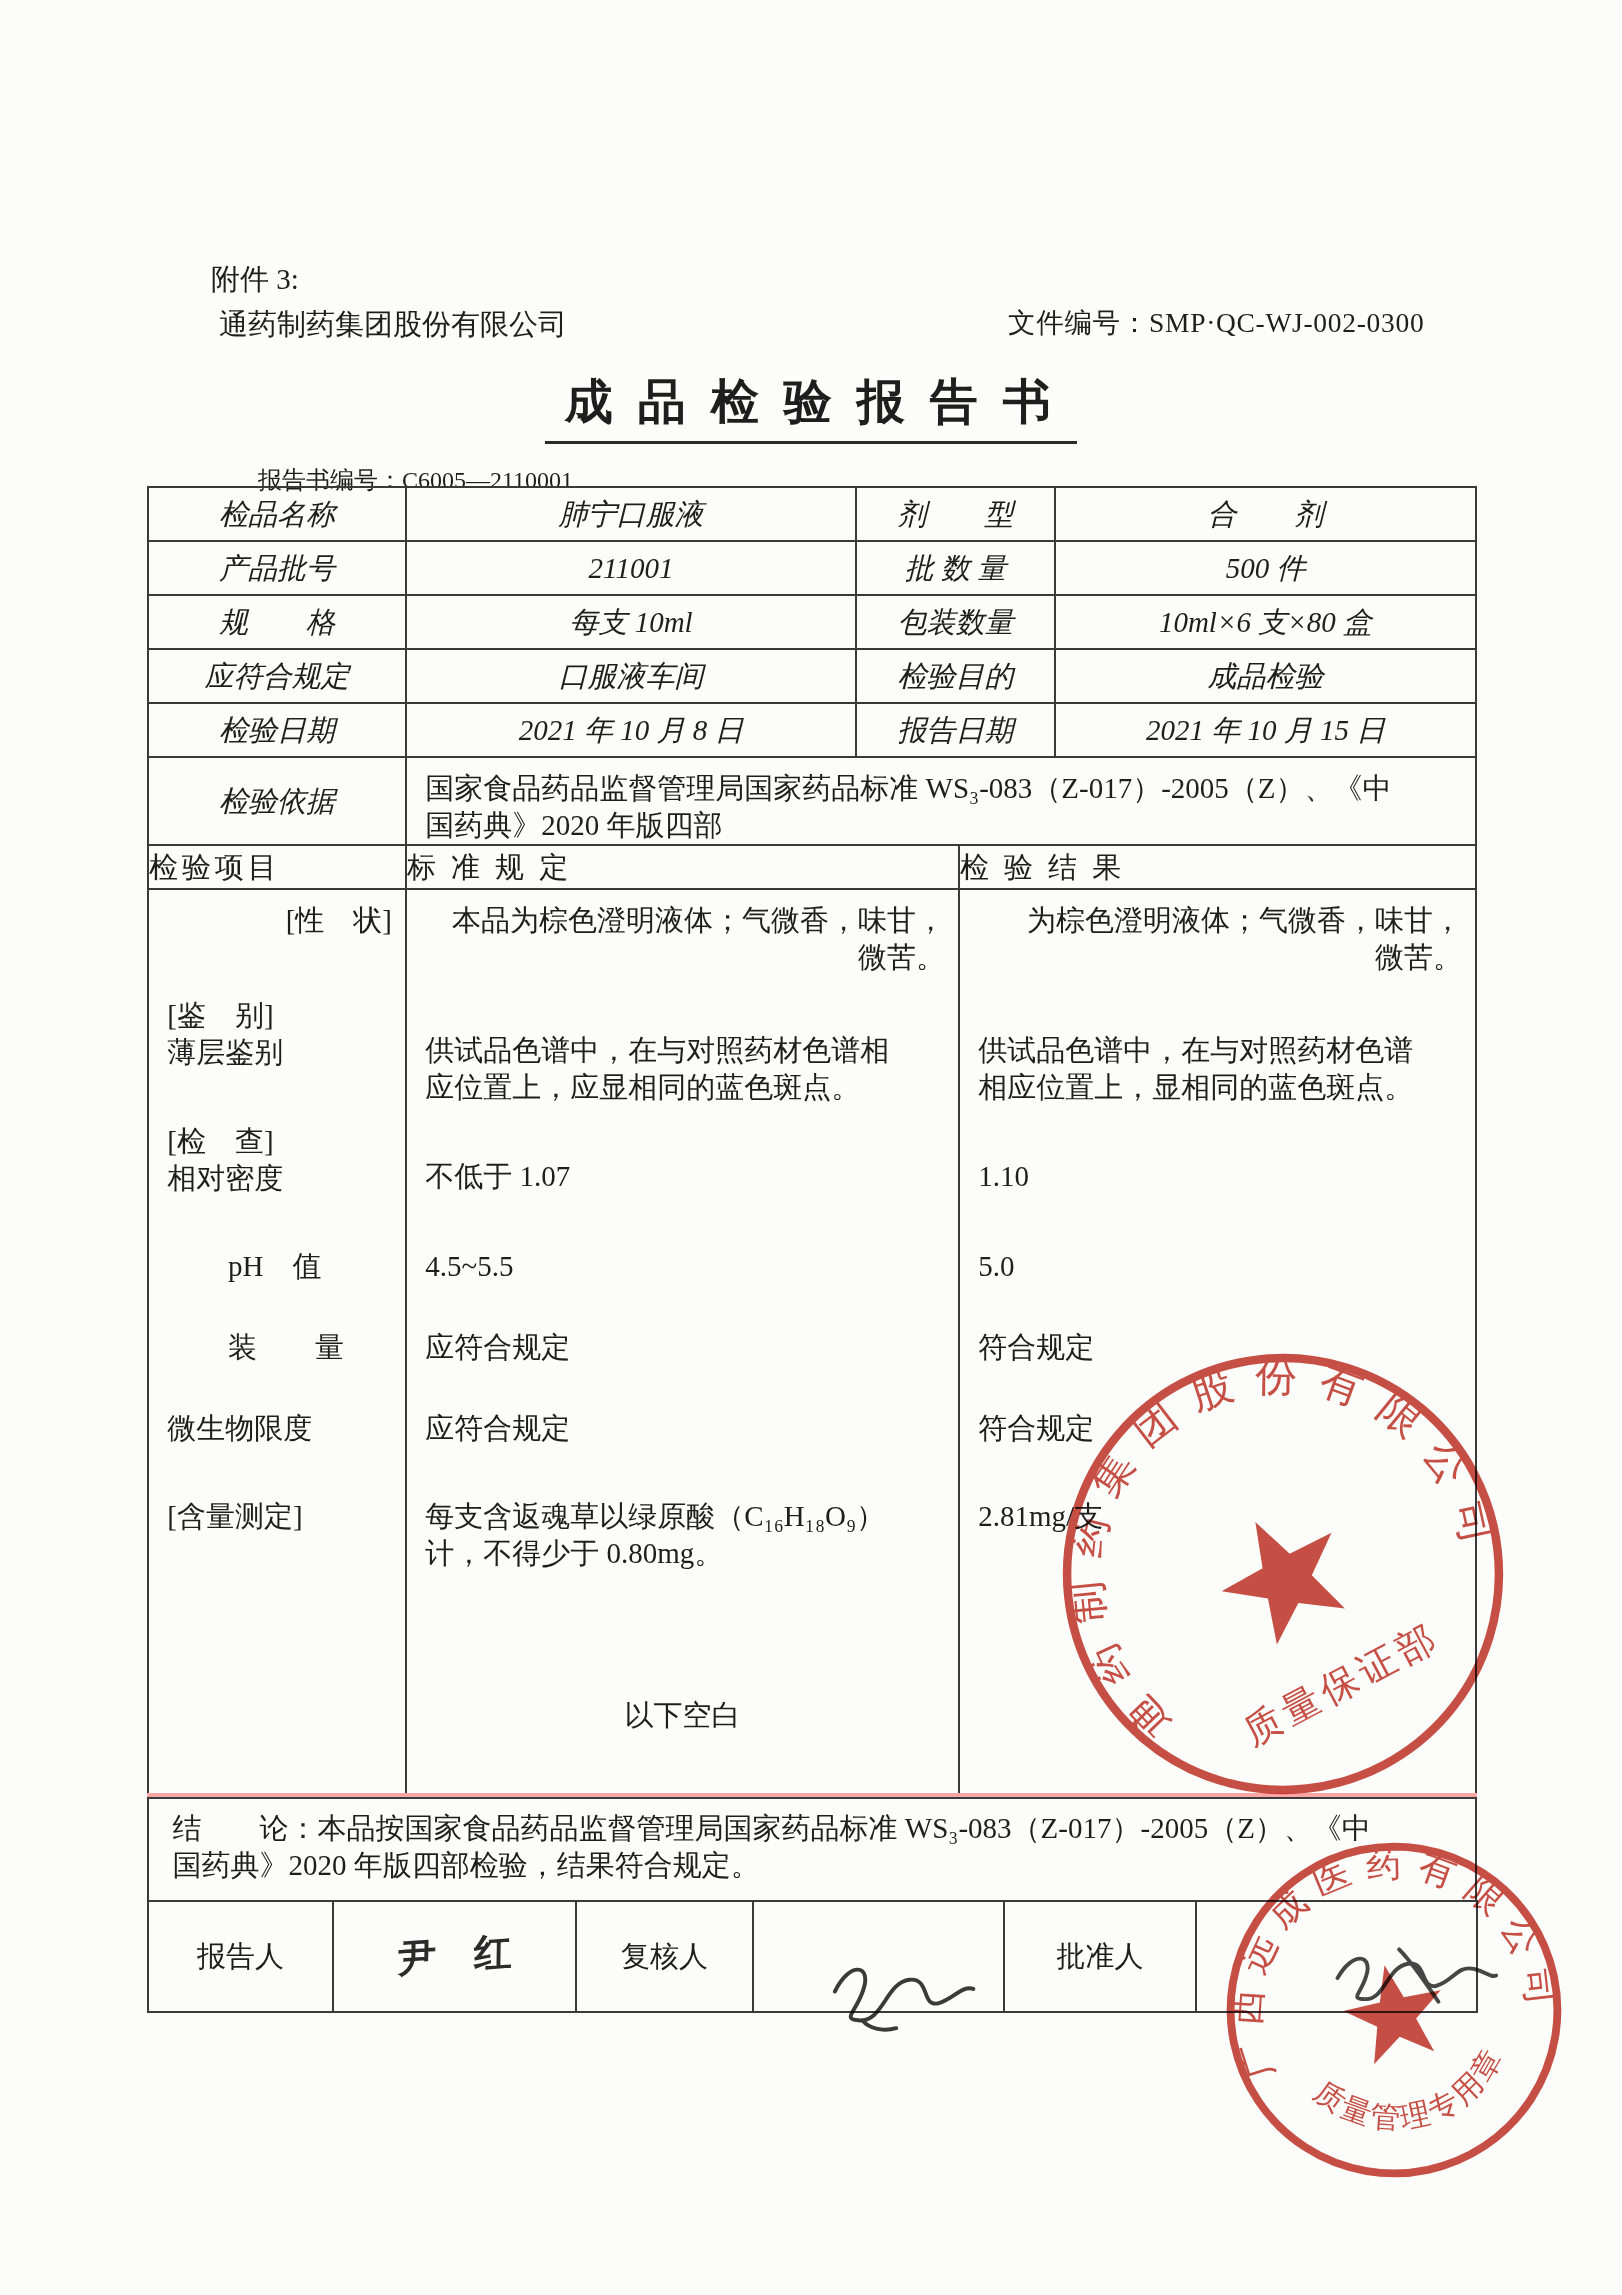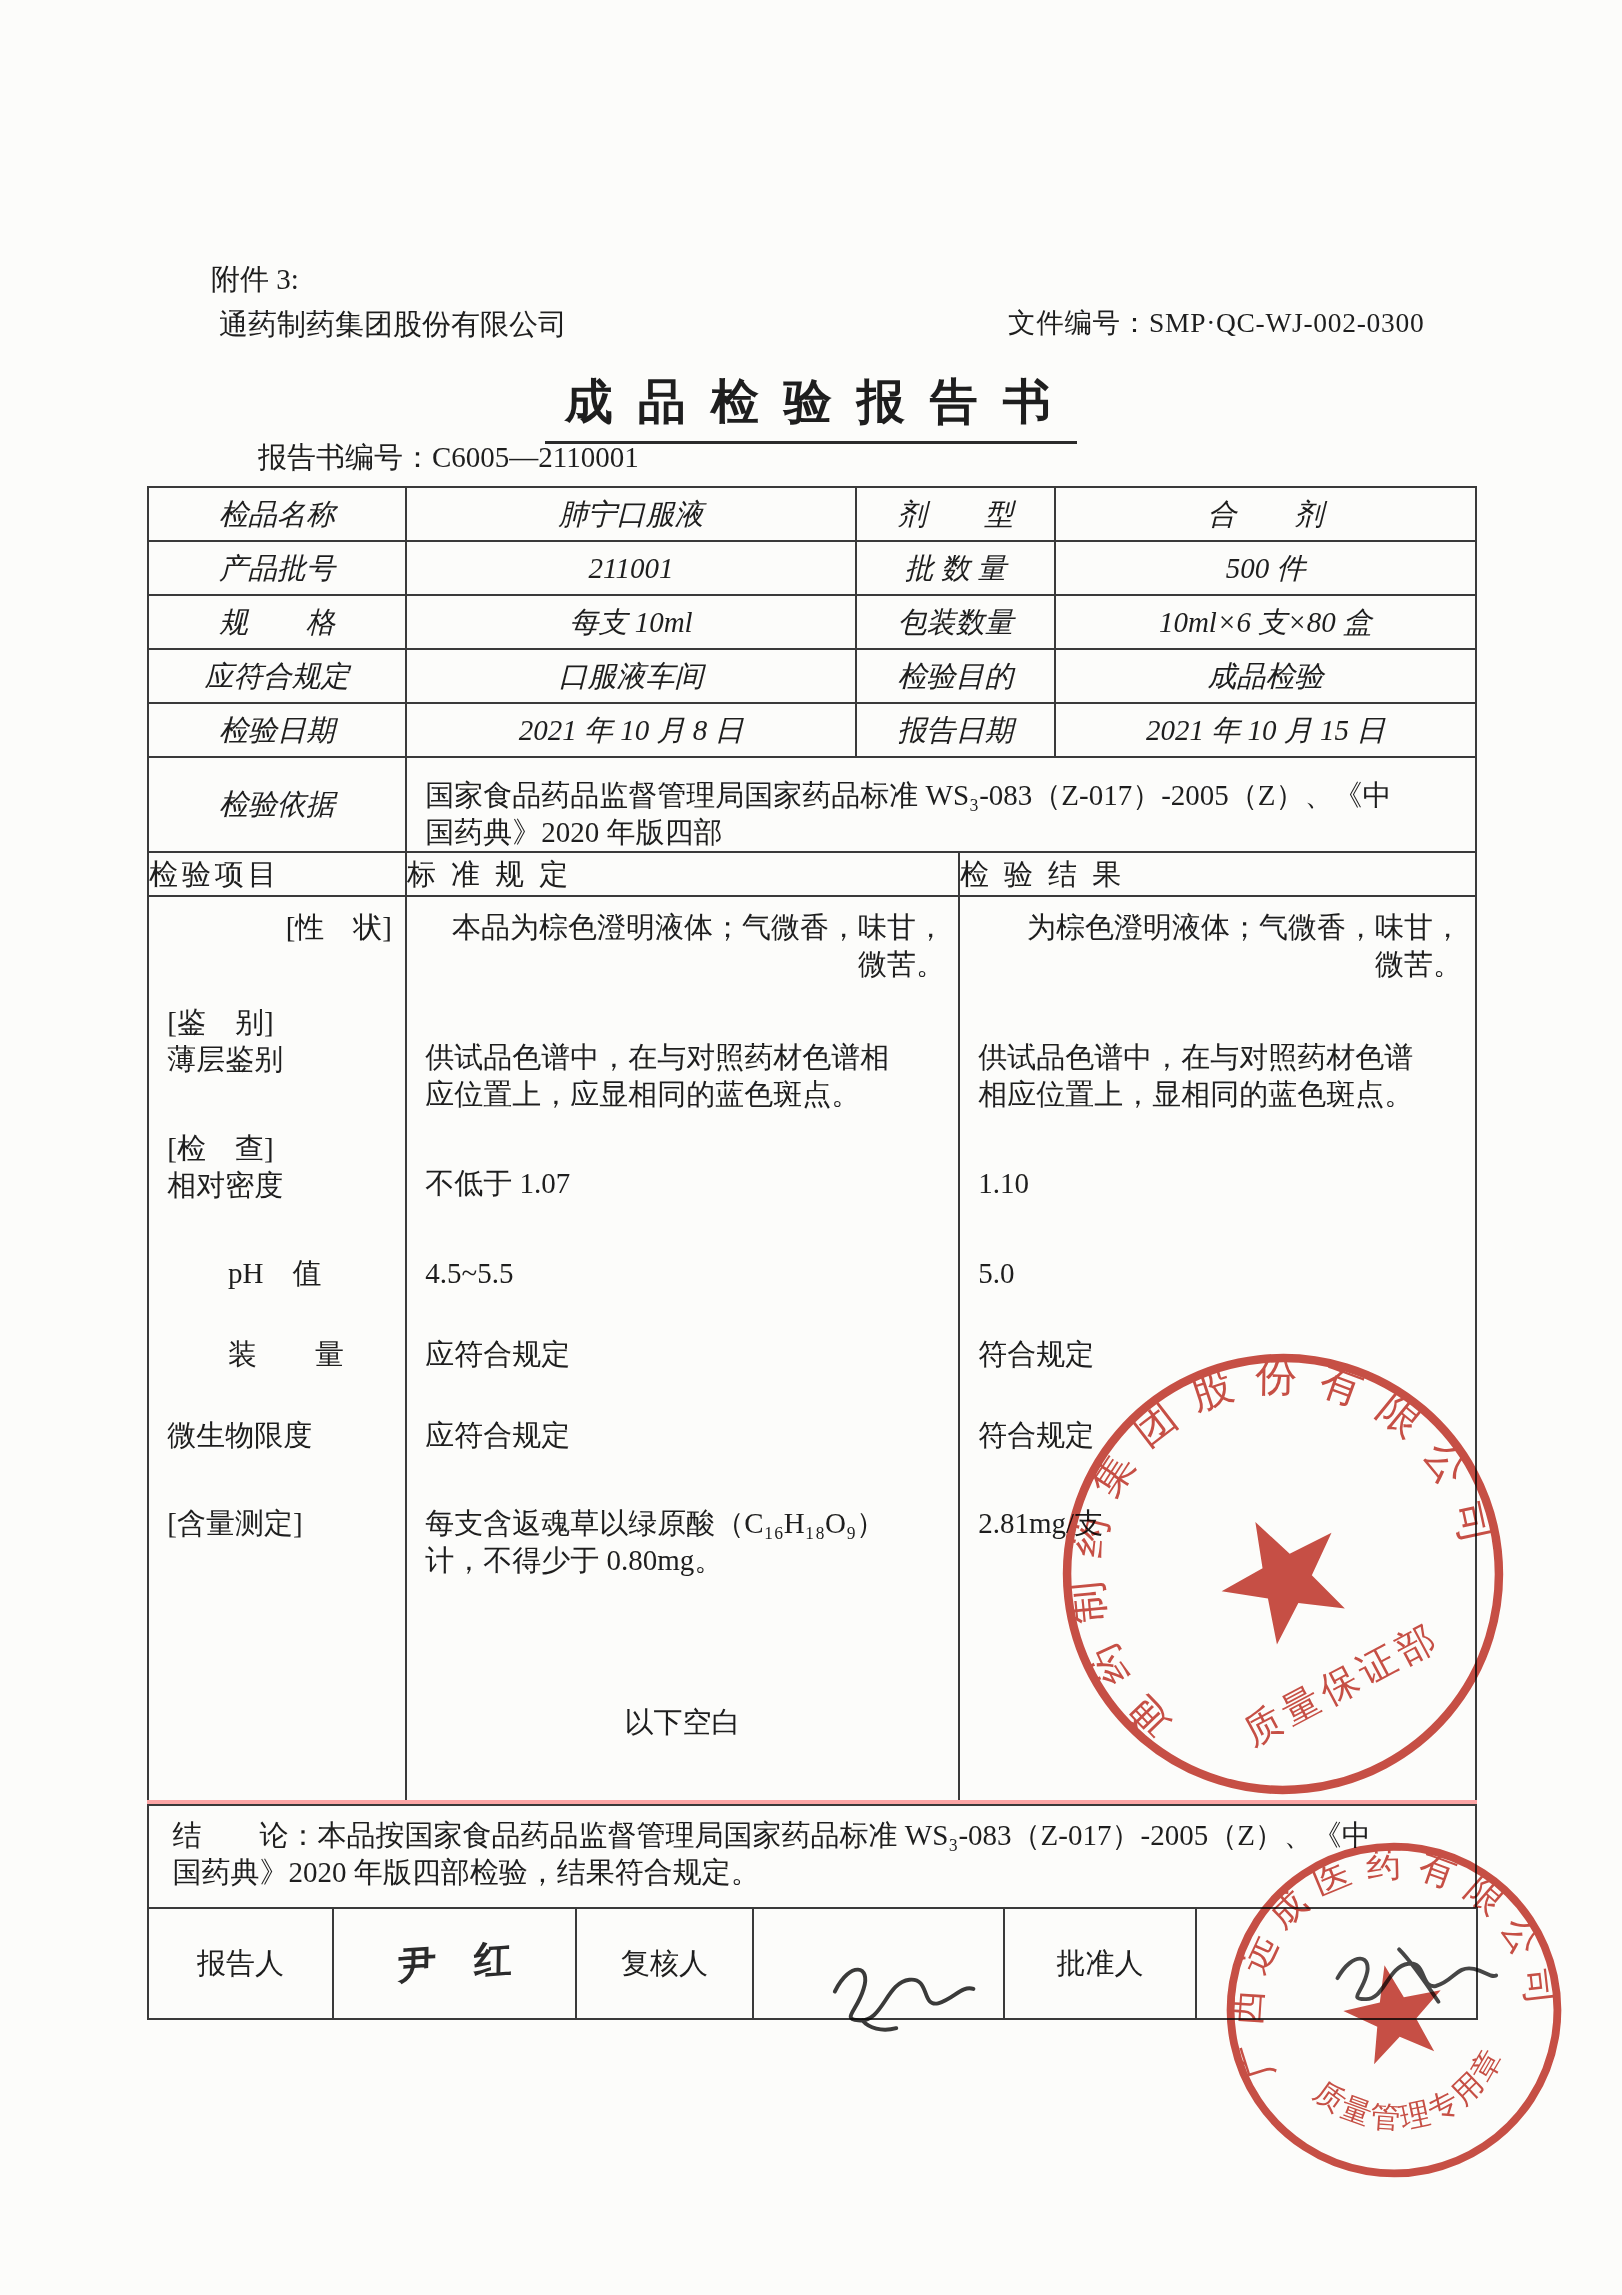--- a/index.html
+++ b/index.html
@@ -11,36 +11,36 @@
   }
   
   .hdr-attachment { position:absolute; left:211px; top:260px; font-size:29px; }
   .hdr-company    { position:absolute; left:219px; top:305px; font-size:29px; }
   .hdr-docno      { position:absolute; left:1008px; top:305px; font-size:27.5px; letter-spacing:0.7px; }
   .hdr-title-wrap { position:absolute; left:147px; top:370px; width:1328px; text-align:center; }
   .hdr-title {
     display:inline-block; font-size:48px; font-weight:bold; letter-spacing:6.5px;
     border-bottom:3.3px solid #2b2b2b; padding:0 19.6px 6.5px 19.6px;
   }
-  .hdr-reportno   { position:absolute; left:258px; top:438px; font-size:29px; }
+  .hdr-reportno   { position:absolute; left:258px; top:464px; font-size:24px; }
 
   
   .tables { position:absolute; left:147px; top:486px; width:1328px; }
   table { border-collapse:collapse; table-layout:fixed; width:1328px; }
   table + table { margin-top:-2px; }
   td {
     border:2px solid #3a3a3a; font-size:29px; line-height:37px;
     vertical-align:top; overflow:visible;
   }
   .c-center { text-align:center; vertical-align:middle;font-style:italic; }
   .c-left   { text-align:left; padding-left:18.3px; padding-right:13px; }
   .pre      { white-space:pre-line; }
   .info-row { height:54px; }
   .basis-row { height:81px; }
-  .basis-val { padding-top:19px;margin-top:39px; }
+  .basis-val { padding-top:12px;margin-top:39px; }
   .res-head td { height:44px; text-align:left; vertical-align:middle; letter-spacing:3.9px; }
 
   .it td { border-top:none; border-bottom:none; padding-top:11.8px; }
   .r1 td { height:96px;text-align:right; }
   .r2 td { height:126px; }
   .r3 td { height:96px; }
   .r4 td { height:96px; }
   .r5 td { height:81px; }
   .r6 td { height:88px; }
   .r7 td { height:155px; }

